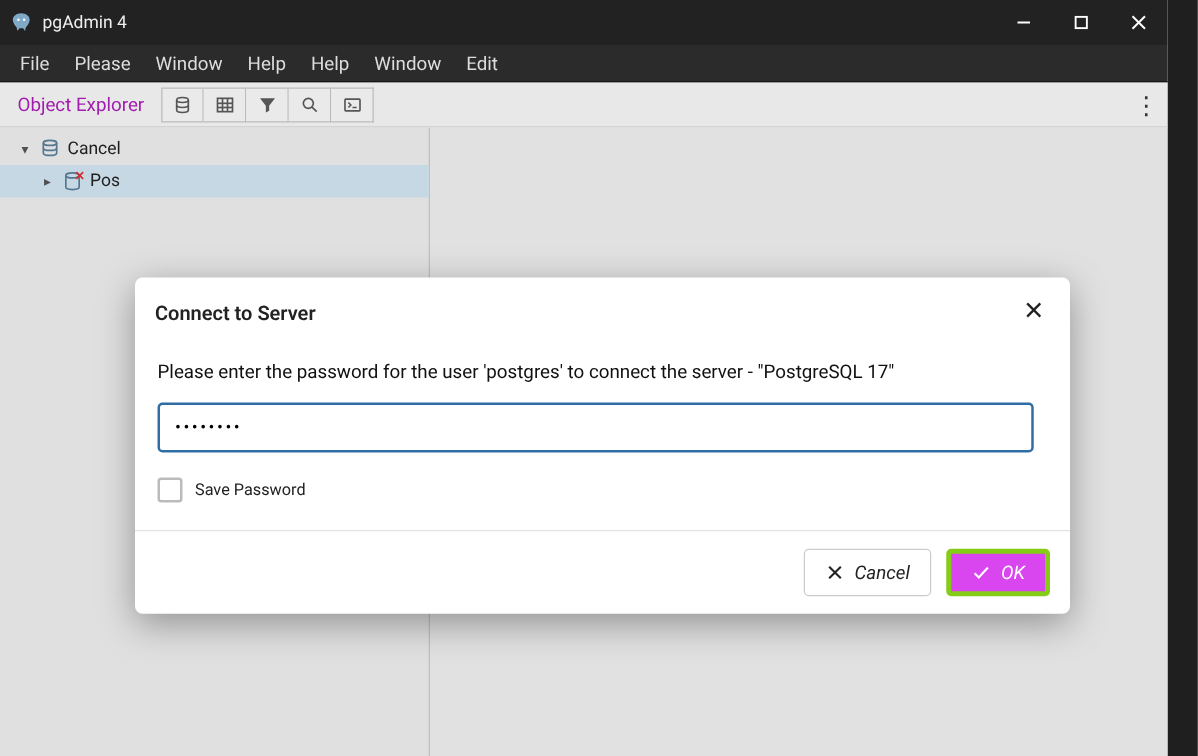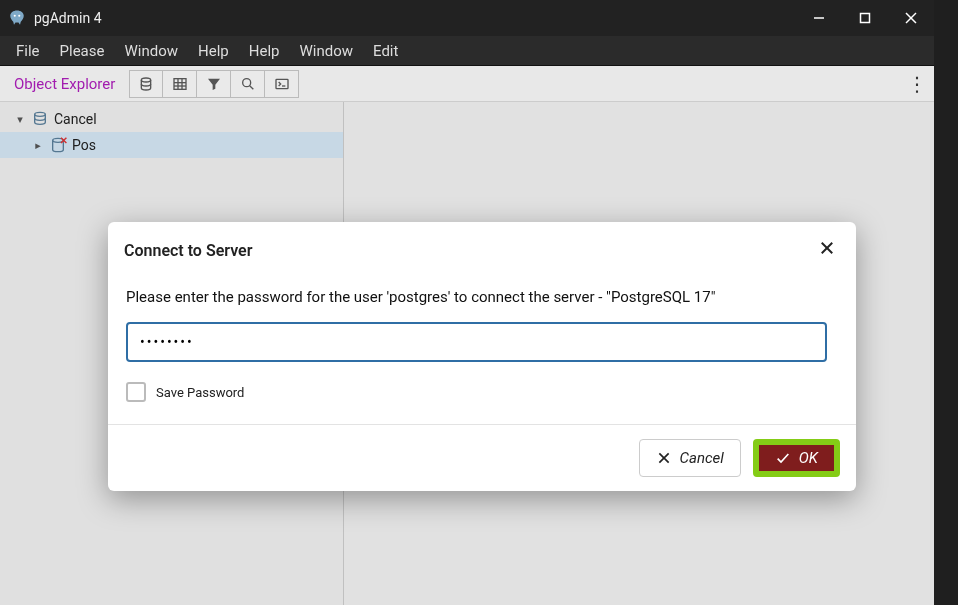--- a/index.html
+++ b/index.html
@@ -48,21 +48,21 @@
   .modal-body { padding: 10px 29px 22px 18px; }
   .modal-body .msg { font-size: 15px; color: #111; margin-bottom: 16px; }
   .pwd-input { width: 100%; height: 40px; border: 2px solid #2f6ea5; border-radius: 4px; padding: 0 12px; font-size: 14px; letter-spacing: 2px; outline:none; }
   .savepwd { display: flex; align-items: center; margin-top: 20px; gap: 10px; }
   .savepwd .cbox { width: 20px; height: 20px; border: 2px solid #bbb; border-radius: 3px; background:#fff; }
   .savepwd label { font-size: 13px; color: #222; }
   .modal-footer { border-top: 1px solid #e3e3e3; padding: 14px 16px; display: flex; justify-content: flex-end; gap: 12px; }
   .btn { height: 38px; padding: 0 16px; border-radius: 4px; font-size: 15px; display:flex; align-items:center; gap:8px; cursor:pointer;font-style:italic; }
   .btn .bicon { display:inline-flex; }
   .btn-cancel { background: #fff; border: 1px solid #ccc; color: #222; }
-  .btn-ok { background: #7f1d1d; border: 6px solid #84cc16; color: #fff; }
+  .btn-ok { background: #d946ef; border: 4px solid #84cc16; color: #fff; }
 </style>
 </head>
 <body>
 
 <div class="window">
 
   <div class="titlebar">
     <span class="logo">
       <svg width="18" height="18" viewBox="0 0 24 24">
           <path fill="#7fa9c7" d="M12 2c5 0 9 3 9 7 0 3-2 6-4 8l-1 4-2-3c-1 0-2 0-2 0s-1 0-2 0l-2 3-1-4c-2-2-4-5-4-8 0-4 4-7 9-7z"></path>

